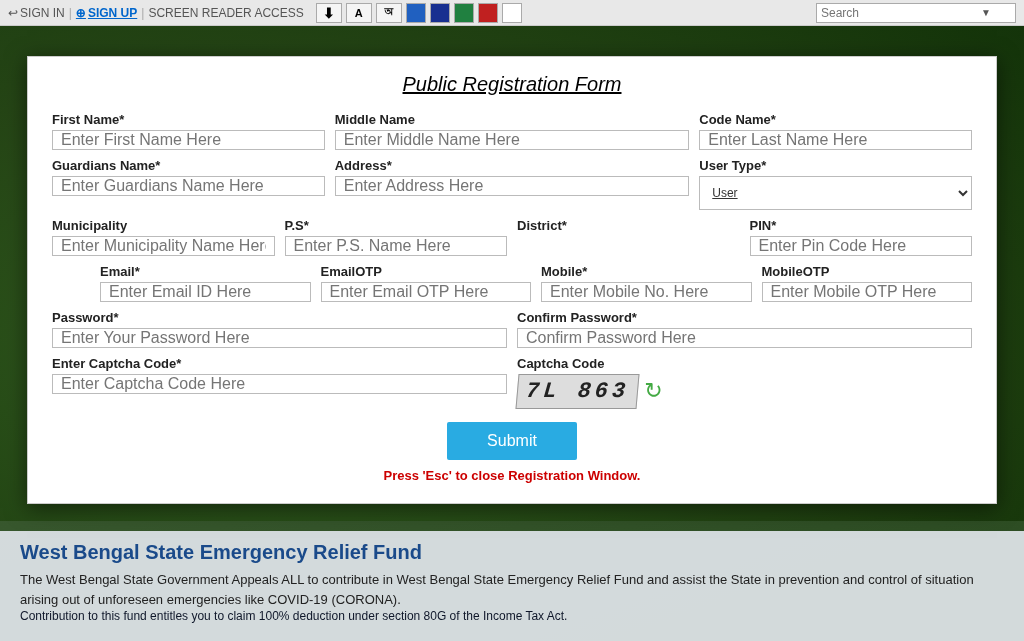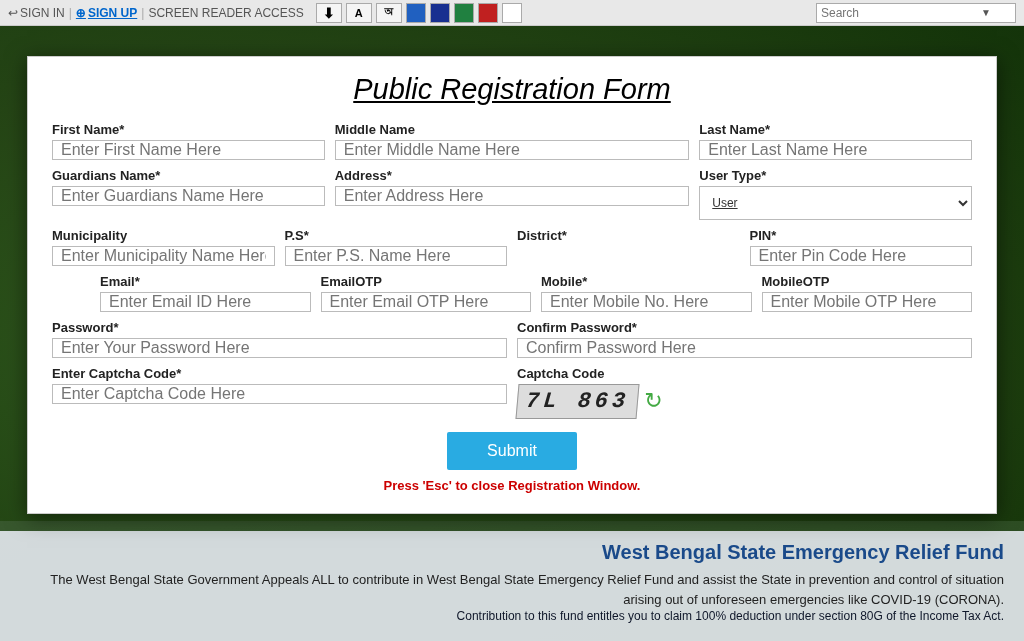--- a/index.html
+++ b/index.html
@@ -53,21 +53,21 @@
       background: radial-gradient(ellipse at 30% 70%, #2d5a1a 0%, #1a3a0a 60%, #0a2a00 100%);
       opacity: 0.8;
     }
 
     
     .bottom-bar {
       position: absolute;
       bottom: 0; left: 0; right: 0;
       background: rgba(220, 225, 230, 0.95);
       padding: 10px 20px 8px;
-      text-align: right;
+      text-align: left;
       min-height: 110px;
     }
     .bottom-title {
       font-size: 20px; font-weight: bold; color: #1a4a8a;
       margin-bottom: 6px;
     }
     .bottom-text {
       font-size: 13px; color: #222; line-height: 1.5;
     }
     .bottom-link {
@@ -86,21 +86,21 @@
     .modal {
       background: #fff;
       border: 1px solid #ccc;
       box-shadow: 0 4px 20px rgba(0,0,0,0.5);
       width: 970px;
       padding: 16px 24px 20px;
       position: relative;
     }
     .modal-title {
       text-align: center;
-      font-size: 29px;
+      font-size: 20px;
       font-weight: normal;
       text-decoration: underline;
       color: #000;
       margin-bottom: 16px;
       font-style: italic;
     }
     .form-group { display: flex; flex-direction: column; gap: 3px; }
 
     .form-label {
       font-size: 13px; font-weight: bold; color: #222;
@@ -228,21 +228,21 @@
       <div style="display:grid; grid-template-columns: 1fr 1.3fr 1fr; gap: 24px 10px; margin-bottom:8px;">
         <div class="form-group">
           <label class="form-label">First Name*</label>
           <input class="form-input" type="text" placeholder="Enter First Name Here" style="">
         </div>
         <div class="form-group">
           <label class="form-label">Middle Name</label>
           <input class="form-input" type="text" placeholder="Enter Middle Name Here" style="">
         </div>
         <div class="form-group">
-          <label class="form-label">Last Name*</label>
+          <label class="form-label">Code Name*</label>
           <input class="form-input" type="text" placeholder="Enter Last Name Here" style="">
         </div>
       </div>
 
       <div style="display:grid; grid-template-columns: 1fr 1.3fr 1fr; gap: 8px 10px; margin-bottom:8px;">
         <div class="form-group">
           <label class="form-label">Guardians Name*</label>
           <input class="form-input" type="text" placeholder="Enter Guardians Name Here" style="">
         </div>
         <div class="form-group">

